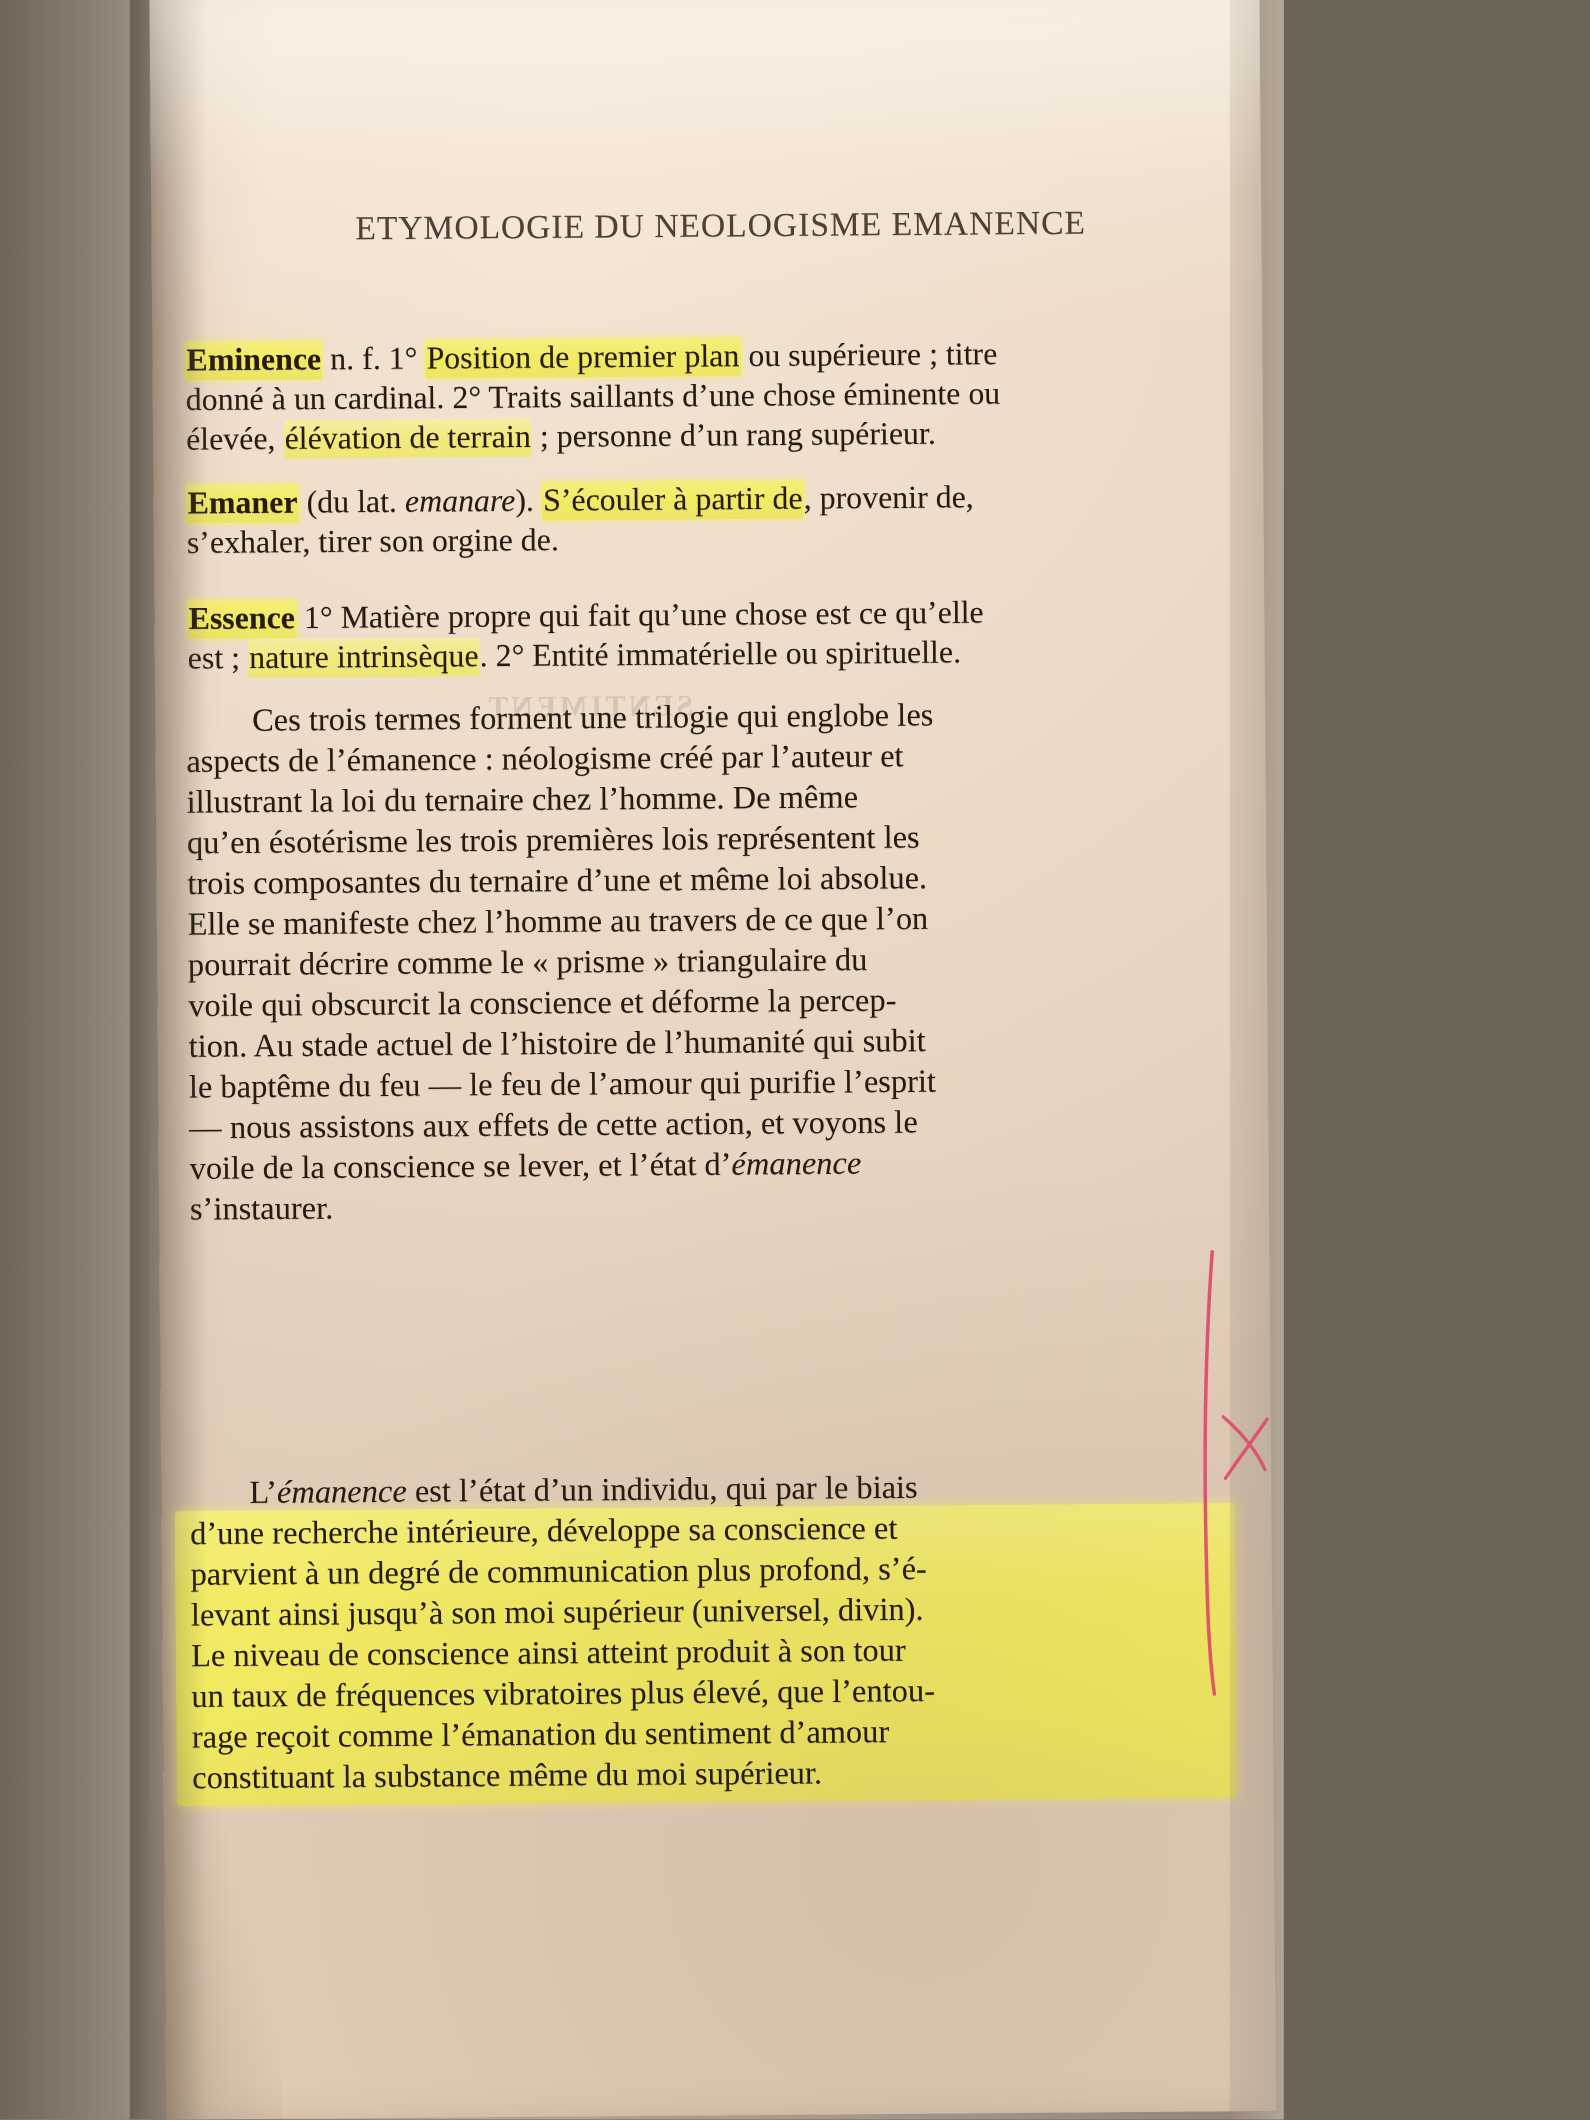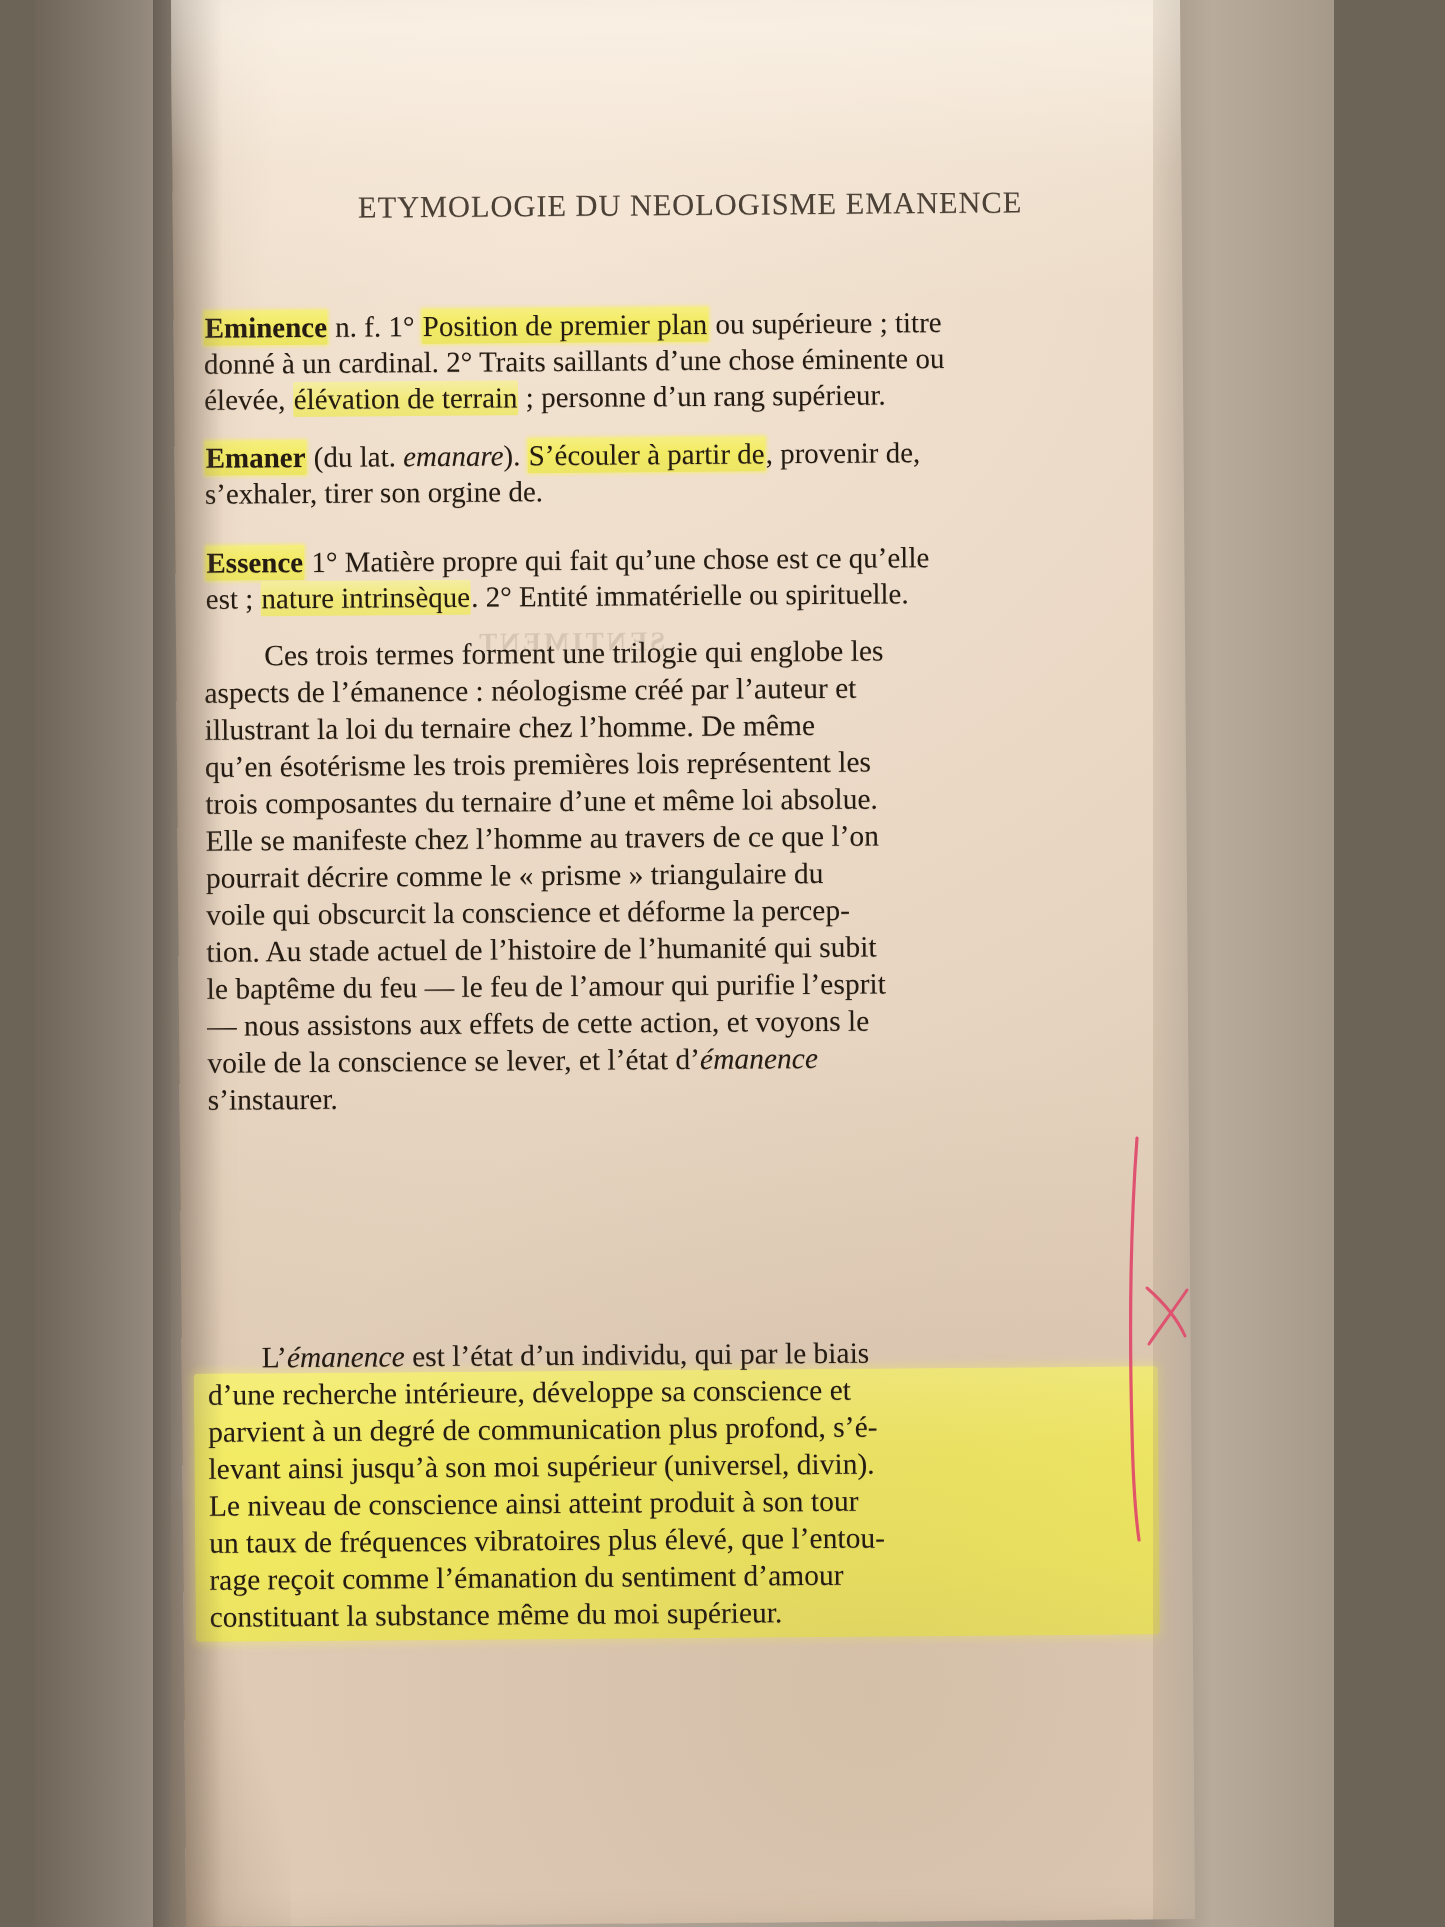--- a/index.html
+++ b/index.html
@@ -10,25 +10,24 @@
   body {
     width: 1445px;
     height: 1927px;
     overflow: hidden;
     font-family: "Liberation Serif", "DejaVu Serif", serif;
   }
 
   
   #scene {
     position: relative;
-    width: 1299px;
+    width: 1167px;
     height: 1927px;
     background: linear-gradient(100deg, #8d8377 0%, #a2978a 22%, #b3a799 46%, #a79b8e 70%, #8f8579 100%);
     overflow: hidden;
-    margin-left: 35px;
   }
 
   
   #desk-left {
     position: absolute;
     left: 0; top: 0;
     width: 136px; height: 1927px;
     background: linear-gradient(90deg, #6f6559 0%, #877c70 55%, #9c9184 100%);
   }
   #gutter-shadow {

